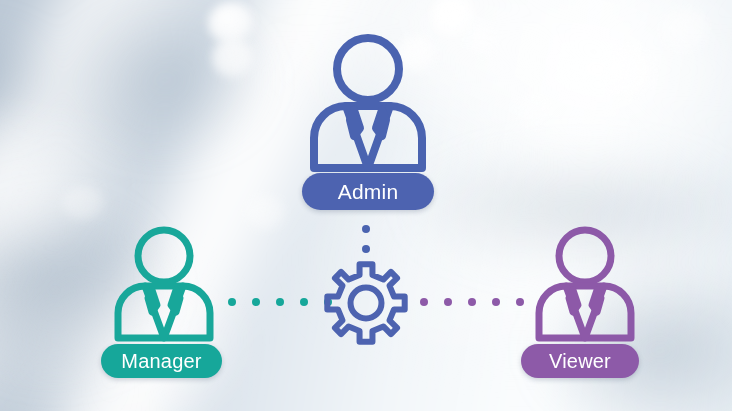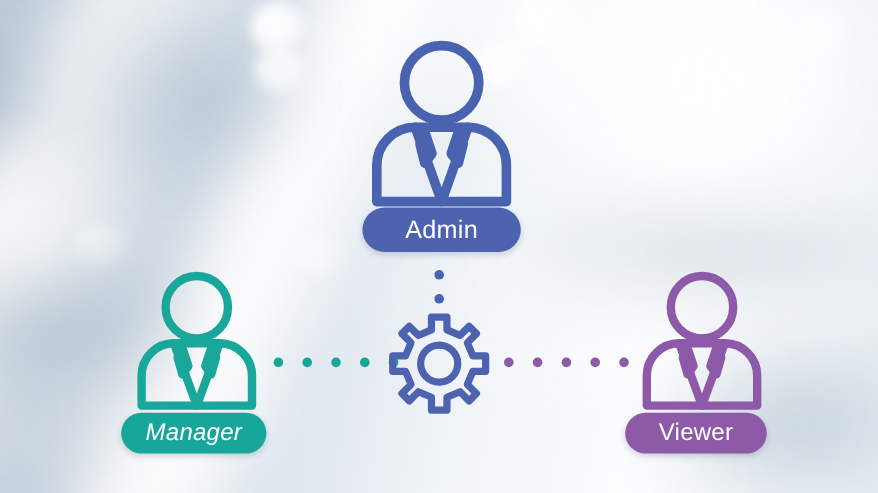--- a/index.html
+++ b/index.html
@@ -156,21 +156,21 @@
       <g fill="none" stroke="#18a79a" stroke-width="7" stroke-linejoin="round" stroke-linecap="round">
         <circle cx="50" cy="32" r="26"></circle>
         <path d="M4 114 L4 89 A27 27 0 0 1 31 62 L69 62 A27 27 0 0 1 96 89 L96 114 Z"></path>
         <path d="M31 62 L50 114 L69 62"></path>
         <path d="M38 66 L43 81 L38 88 L34 74 Z"></path>
         <path d="M62 66 L57 81 L62 88 L66 74 Z"></path>
       </g>
     </svg>
   </div>
 
-  <div class="pill" style="left:101px; top:344px; width:121px; height:34px; background:#16a79a; font-size:20px;font-style:italic;">
+  <div class="pill" style="left:101px; top:344px; width:121px; height:34px; background:#16a79a; font-size:20px;">
     <span>Manager</span>
   </div>
 
   <div class="dot" style="left:228px; top:298px; width:8px; height:8px; background:#16a79a;"></div>
   <div class="dot" style="left:252px; top:298px; width:8px; height:8px; background:#16a79a;"></div>
   <div class="dot" style="left:276px; top:298px; width:8px; height:8px; background:#16a79a;"></div>
   <div class="dot" style="left:300px; top:298px; width:8px; height:8px; background:#16a79a;"></div>
   <div class="dot" style="left:324px; top:298px; width:8px; height:8px; background:#16a79a;"></div>
 
   <div class="figure" style="left:535px; top:224px; width:100px; height:118px;">

